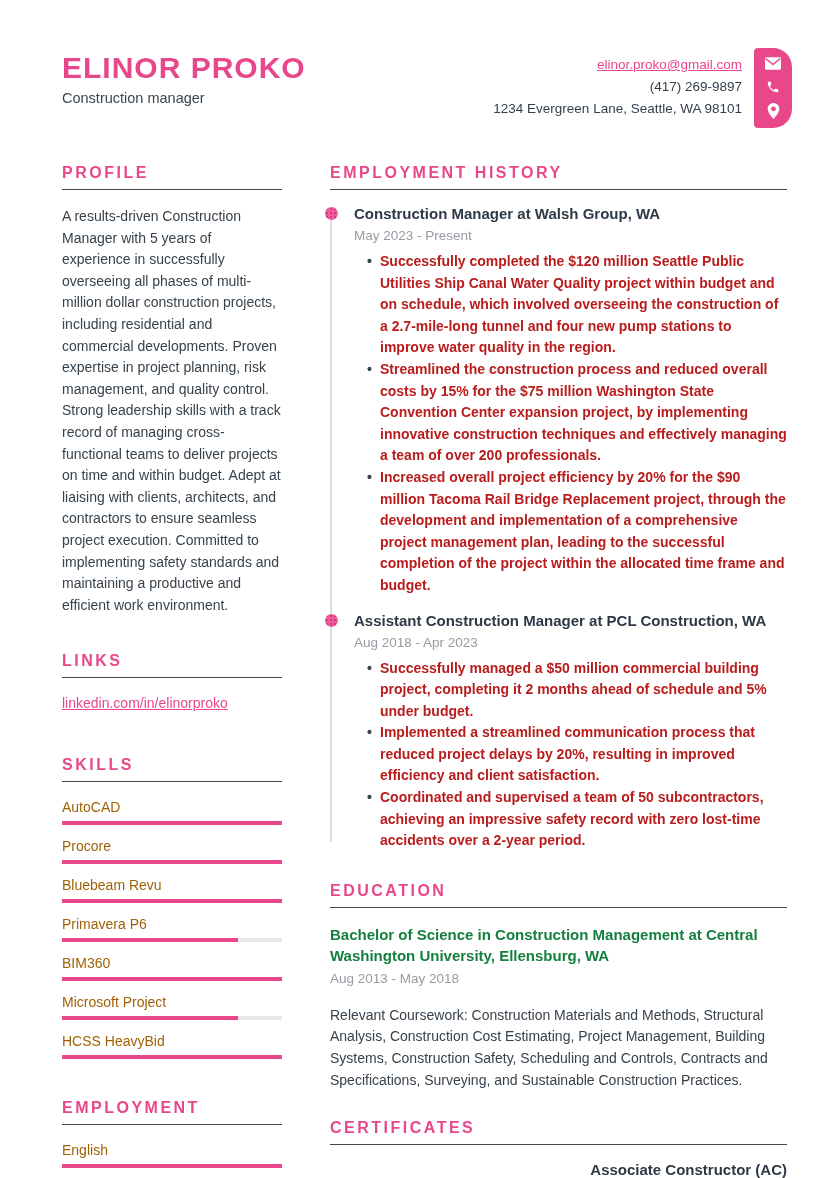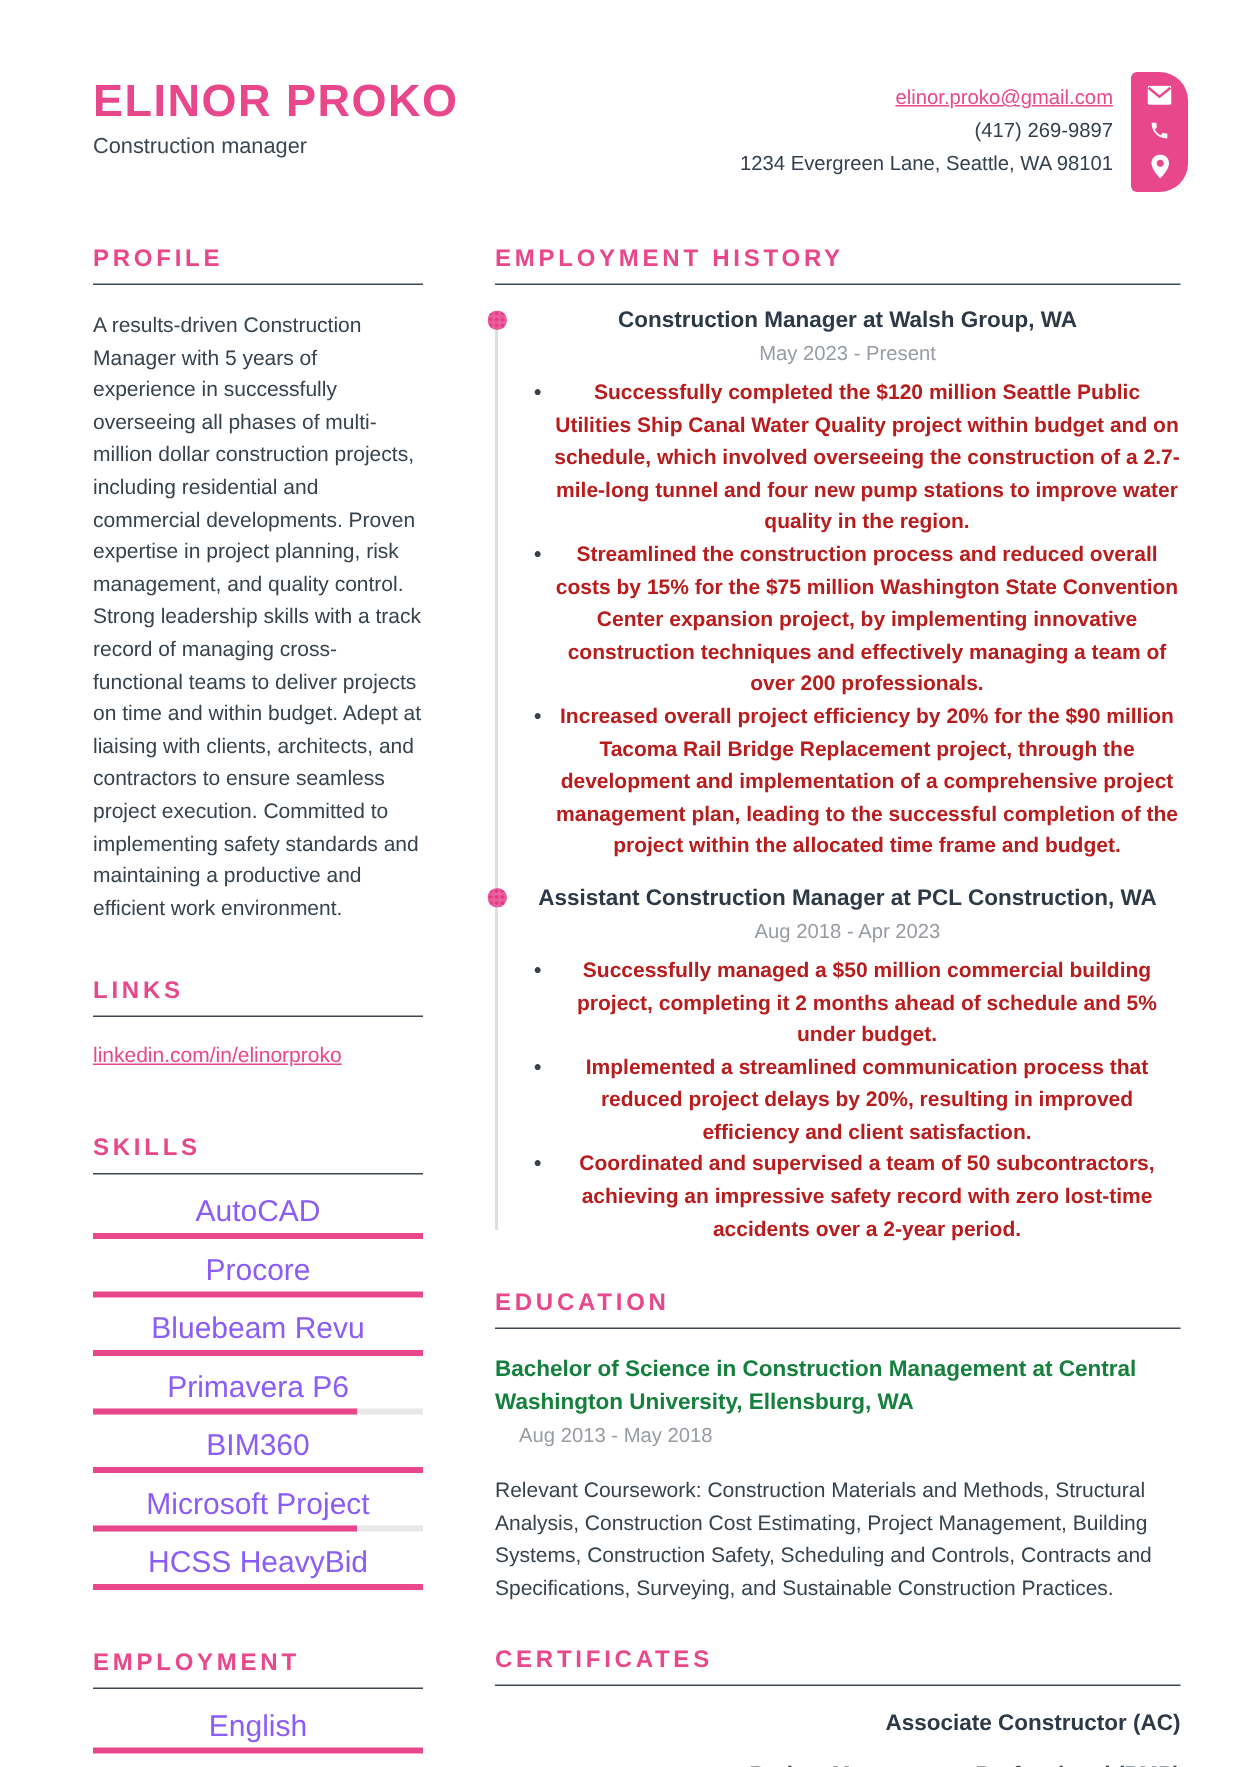--- a/index.html
+++ b/index.html
@@ -31,51 +31,51 @@
     font-size:16px; font-weight:bold; letter-spacing:2.5px; color:#e8478b;
     padding-bottom:7px; border-bottom:1.5px solid #3d4852; line-height:18px;
   }
   .section { margin-bottom:0; }
   
   .profile-text { margin-top:16px; font-size:14px; line-height:21.6px; color:#37424c; }
   .links-section { margin-top:36px; }
   .link-item { display:inline-block; margin-top:17px; font-size:14px; color:#e8478b; text-decoration:underline; }
   .skills-section { margin-top:44px; }
   .skill-item { margin-top:0; }
-  .skill-item .skill-name { font-size:20px; line-height:20px; color:#8b5cf6;text-align:center; }
+  .skill-item .skill-name { font-size:14px; line-height:20px; color:#a16207; }
   .skills-list, .languages-list { margin-top:15px; }
   .skill-item { margin-bottom:11px; }
   .bar-track { width:100%; height:4px; background:#e8e8e8; margin-top:4px; }
   .bar-fill { height:4px; background:#e8478b; width:0; }
   .languages-section { margin-top:40px; }
   
   .jobs { position:relative; margin-top:14px; }
   .jobs::before {
     content:""; position:absolute; left:0; top:8px; bottom:10px; width:2px; background:#dcdee0;
   }
-  .job { position:relative; padding-left:13px; margin-bottom:14px;text-align:center; }
+  .job { position:relative; padding-left:24px; margin-bottom:14px; }
   .job-dot {
     position:absolute; left:-5.5px; top:3px; width:13px; height:13px; border-radius:50%;
     background:#eb5e9d;
     background-image:radial-gradient(#e0377e 1px, transparent 1.2px);
     background-size:4px 4px;
   }
   .job-title-line { font-size:15px; font-weight:bold; color:#2d3946; line-height:20px; }
   .job-dates { font-size:13.5px; color:#979ca3; margin-top:3px; line-height:18px; }
   ul.bullets { list-style:none; margin-top:6px; }
   ul.bullets li {
     position:relative; padding-left:26px; font-size:14px; line-height:21.6px; color:#b91c1c;font-weight:bold;
   }
   ul.bullets li::before {
     content:"\2022"; position:absolute; left:13px; top:0; color:#37424c;
   }
   .education-section { margin-top:30px; }
   .edu-item { margin-top:16px; }
   .edu-title { font-size:15px; font-weight:bold; color:#15803d; line-height:21.5px; }
-  .edu-dates { font-size:13.5px; color:#979ca3; margin-top:3px; line-height:18px;margin-left:16px; }
+  .edu-dates { font-size:13.5px; color:#979ca3; margin-top:3px; line-height:18px; }
   .edu-desc { font-size:14px; line-height:21.6px; color:#37424c; margin-top:17px; }
   .certificates-section { margin-top:28px; }
   .cert-item { margin-top:15px; }
   .cert-title { font-size:15px; font-weight:bold; color:#2d3946; line-height:20px;text-align:right; }
   .cert-dates { font-size:13.5px; color:#979ca3; margin-top:3px; line-height:18px; }
 </style>
 </head>
 <body>
 
 <div class="page">

